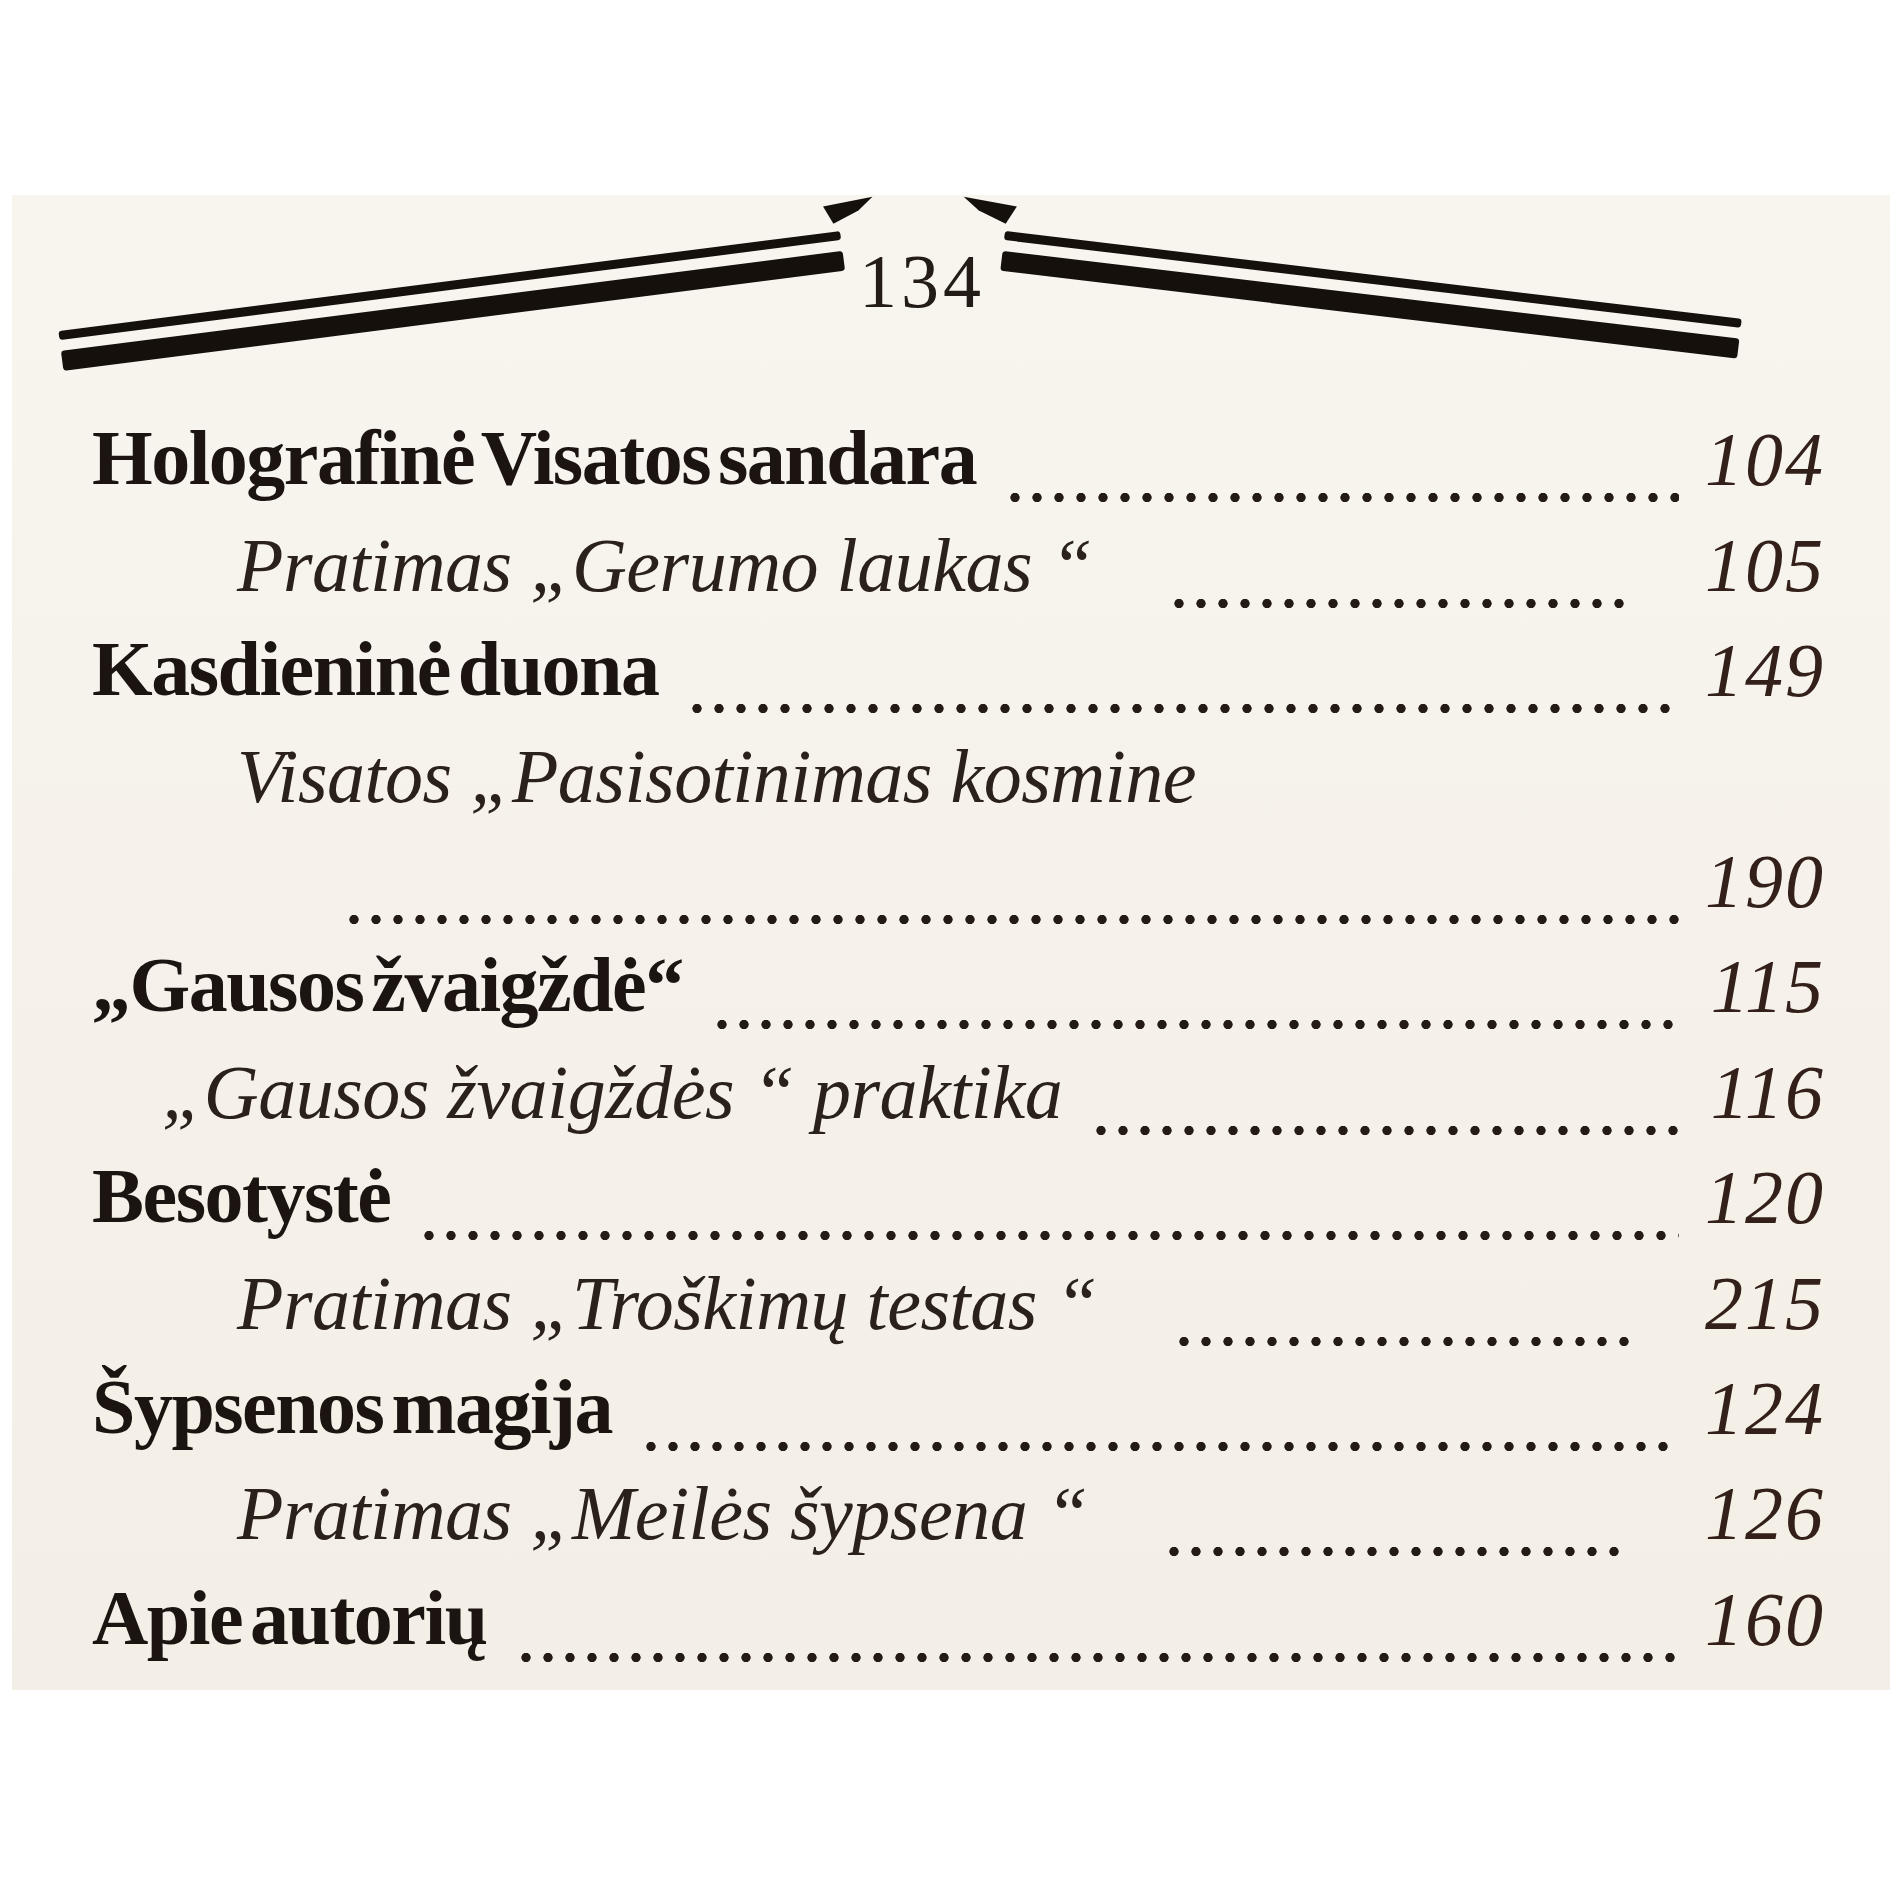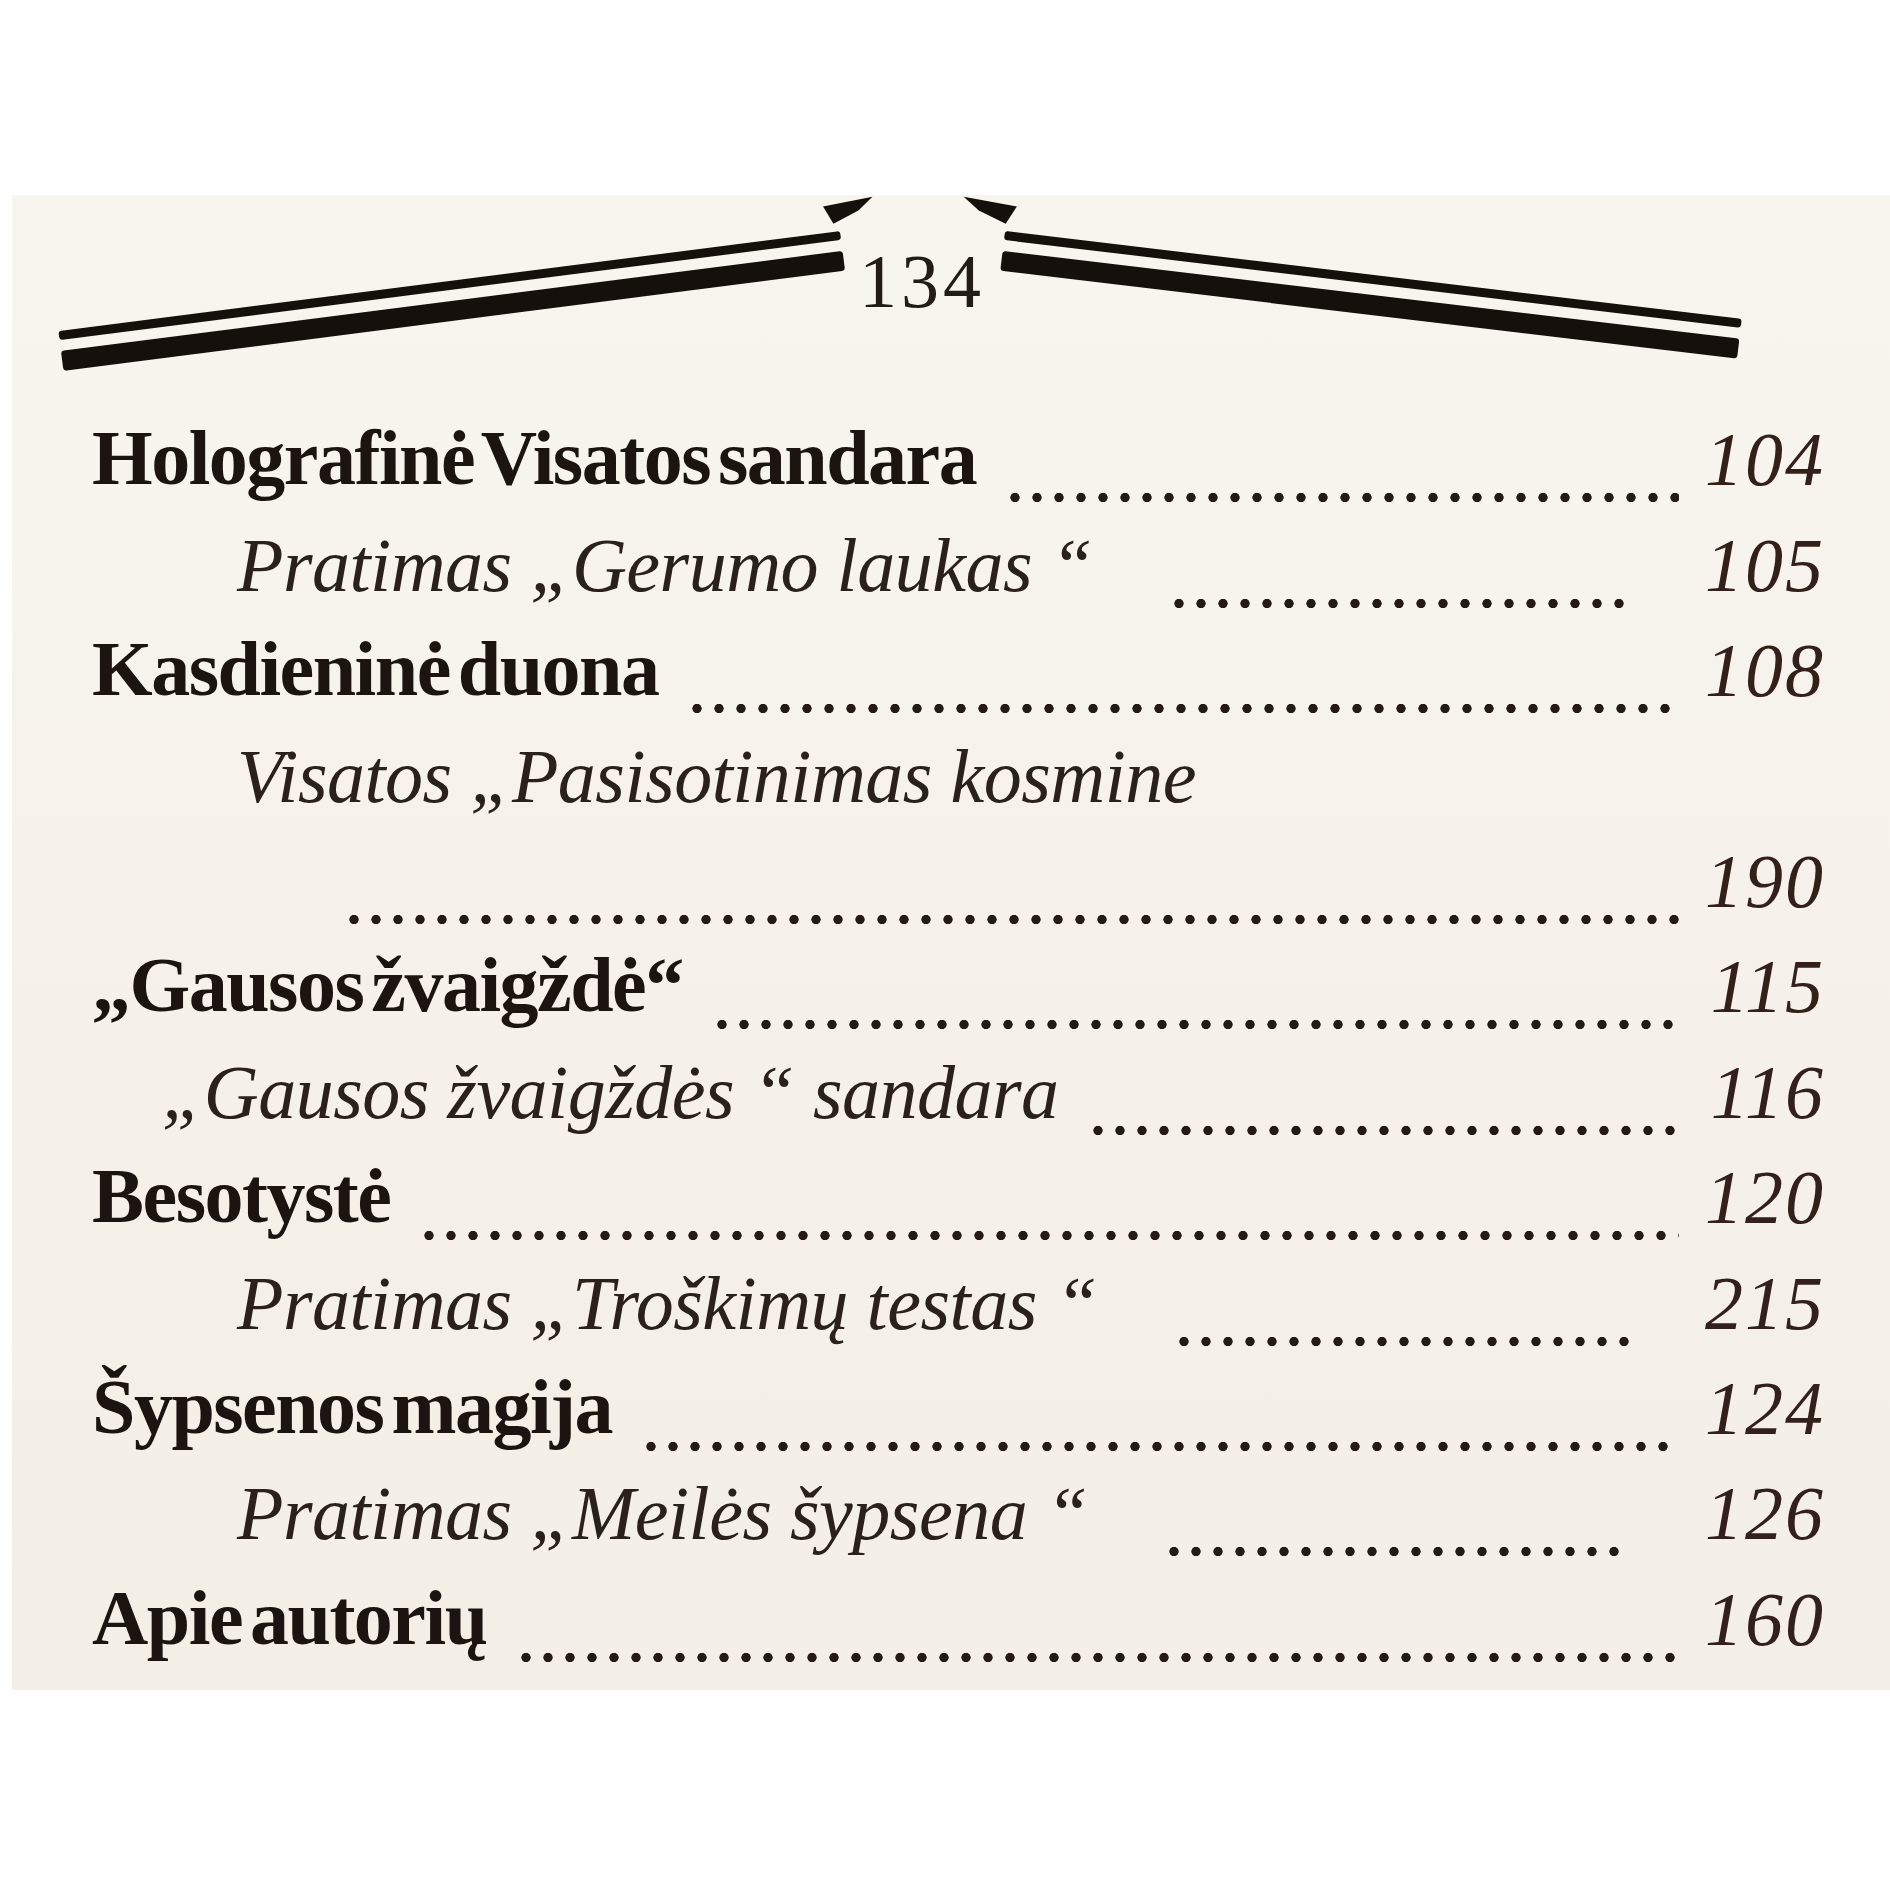--- a/index.html
+++ b/index.html
@@ -127,42 +127,42 @@
 
   <div class="toc-row style-exercise indent-exercise">
     <span class="toc-label">Pratimas „Gerumo laukas “</span>
     <span class="dot-leader"></span>
     <span class="toc-page">105</span>
   </div>
 
   <div class="toc-row style-chapter indent-chapter">
     <span class="toc-label">Kasdieninė duona</span>
     <span class="dot-leader"></span>
-    <span class="toc-page">108</span>
+    <span class="toc-page">149</span>
   </div>
 
   <div class="toc-row style-exercise indent-exercise no-leader no-page">
     <span class="toc-label">Visatos „Pasisotinimas kosmine</span>
     <span class="dot-leader"></span>
 
   </div>
 
   <div class="toc-row style-exercise indent-continuation">
     <span class="dot-leader"></span>
     <span class="toc-page">190</span>
   </div>
 
   <div class="toc-row style-chapter indent-chapter">
     <span class="toc-label">„Gausos žvaigždė“</span>
     <span class="dot-leader"></span>
     <span class="toc-page">115</span>
   </div>
 
   <div class="toc-row style-exercise indent-exercise-quote">
-    <span class="toc-label">„Gausos žvaigždės “ sandara</span>
+    <span class="toc-label">„Gausos žvaigždės “ praktika</span>
     <span class="dot-leader"></span>
     <span class="toc-page">116</span>
   </div>
 
   <div class="toc-row style-chapter indent-chapter">
     <span class="toc-label">Besotystė</span>
     <span class="dot-leader"></span>
     <span class="toc-page">120</span>
   </div>
 

